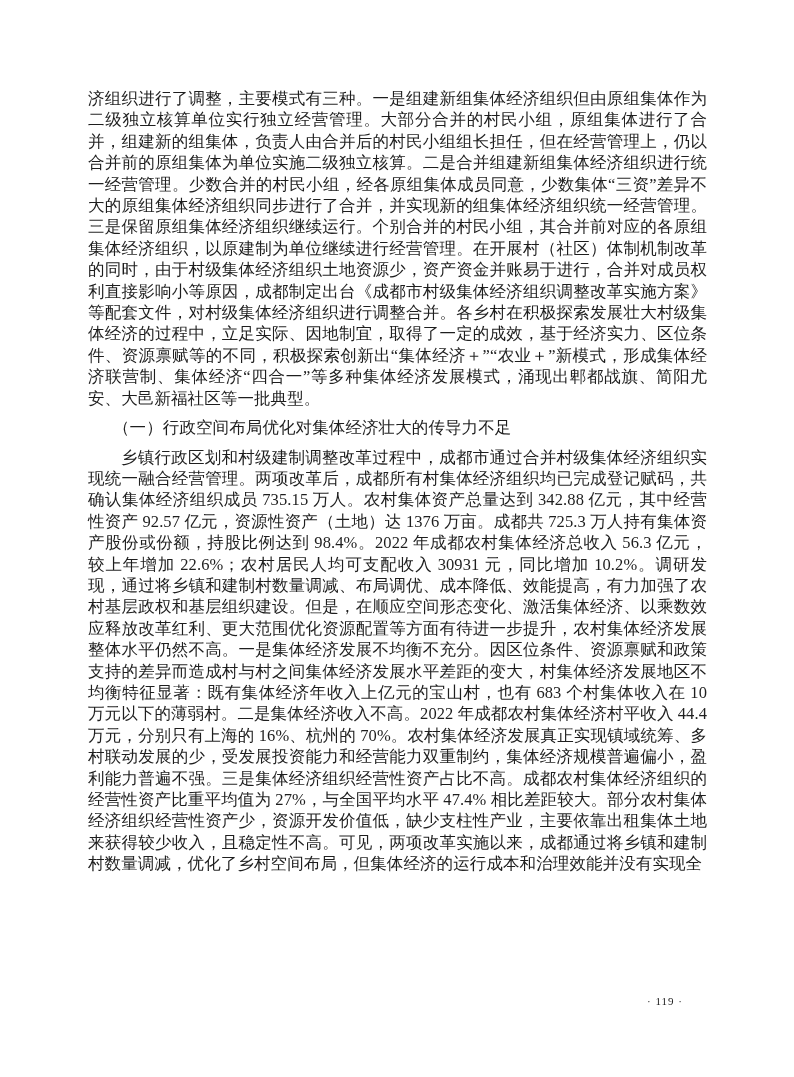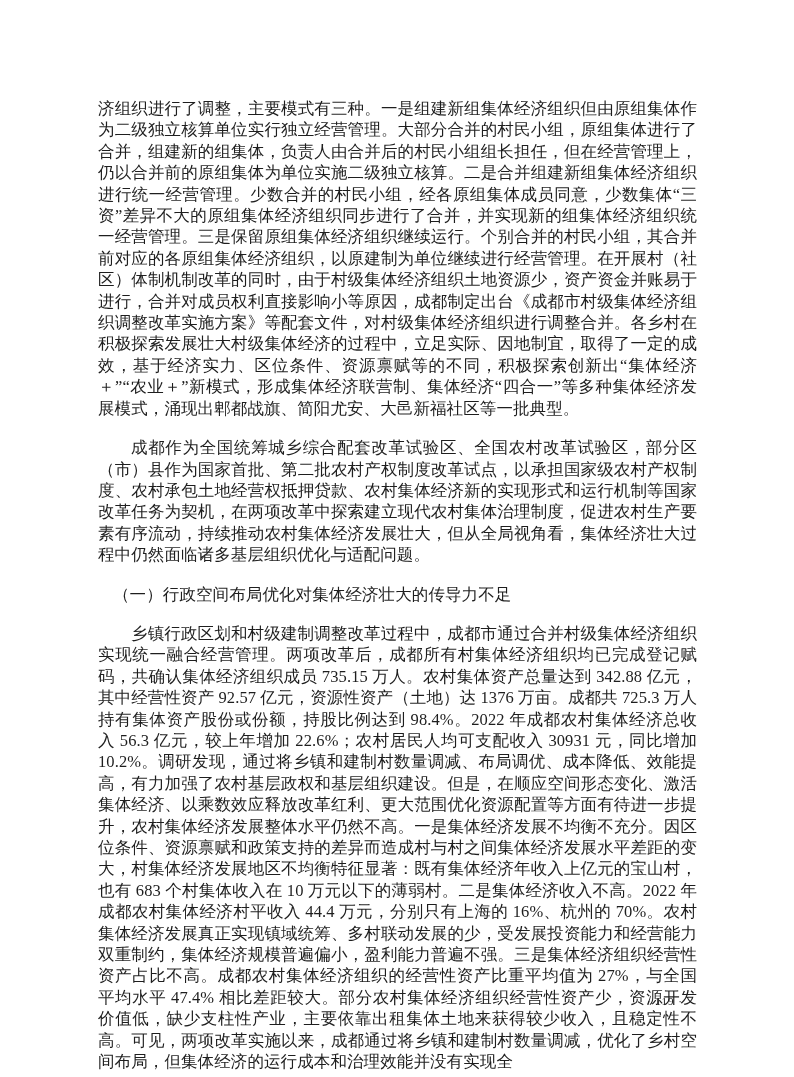--- a/index.html
+++ b/index.html
@@ -27,21 +27,21 @@
     left: 80px;
     top: 80px;
     width: 635px;
     font-size: 16.5px;
     line-height: 21.4px;
     text-align: justify;
     text-justify: inter-ideograph;
     letter-spacing: 0.1px;
   }
   .para {
-    margin: 18px;
+    margin: 8px;
     padding: 0;
   }
   .para.indent {
     text-indent: 2em;
   }
   .section-heading {
     font-family: "Liberation Sans", sans-serif;
     font-weight: 700;
     font-size: 16.5px;
     line-height: 22px;
@@ -66,18 +66,17 @@
     color: #1e1e1e;
     font-family: "Liberation Serif", serif;
   }
 </style>
 </head>
 <body>
 
 <div class="page">
   <div class="content">
     <p class="para">济组织进行了调整，主要模式有三种。一是组建新组集体经济组织但由原组集体作为二级独立核算单位实行独立经营管理。大部分合并的村民小组，原组集体进行了合并，组建新的组集体，负责人由合并后的村民小组组长担任，但在经营管理上，仍以合并前的原组集体为单位实施二级独立核算。二是合并组建新组集体经济组织进行统一经营管理。少数合并的村民小组，经各原组集体成员同意，少数集体“三资”差异不大的原组集体经济组织同步进行了合并，并实现新的组集体经济组织统一经营管理。三是保留原组集体经济组织继续运行。个别合并的村民小组，其合并前对应的各原组集体经济组织，以原建制为单位继续进行经营管理。在开展村（社区）体制机制改革的同时，由于村级集体经济组织土地资源少，资产资金并账易于进行，合并对成员权利直接影响小等原因，成都制定出台《成都市村级集体经济组织调整改革实施方案》等配套文件，对村级集体经济组织进行调整合并。各乡村在积极探索发展壮大村级集体经济的过程中，立足实际、因地制宜，取得了一定的成效，基于经济实力、区位条件、资源禀赋等的不同，积极探索创新出“集体经济＋”“农业＋”新模式，形成集体经济联营制、集体经济“四合一”等多种集体经济发展模式，涌现出郫都战旗、简阳尤安、大邑新福社区等一批典型。</p>
-    <p class="para indent">成都作为全国统筹城乡综合配套改革试验区、全国农村改革试验区，部分区（市）县作为国家首批、第二批农村产权制度改革试点，以承担国家级农村产权制度、农村承包土地经营权抵押贷款、农村集体经济新的实现形式和运行机制等国家改革任务为契机，在两项改革中探索建立现代农村集体治理制度，促进农村生产要素有序流动，持续推动农村集体经济发展壮大，但从全局视角看，集体经济壮大过程中仍然面临诸多基层组织优化与适配问题。</p>
     <p class="para subsection-heading">（一）行政空间布局优化对集体经济壮大的传导力不足</p>
     <p class="para indent">乡镇行政区划和村级建制调整改革过程中，成都市通过合并村级集体经济组织实现统一融合经营管理。两项改革后，成都所有村集体经济组织均已完成登记赋码，共确认集体经济组织成员 735.15 万人。农村集体资产总量达到 342.88 亿元，其中经营性资产 92.57 亿元，资源性资产（土地）达 1376 万亩。成都共 725.3 万人持有集体资产股份或份额，持股比例达到 98.4%。2022 年成都农村集体经济总收入 56.3 亿元，较上年增加 22.6%；农村居民人均可支配收入 30931 元，同比增加 10.2%。调研发现，通过将乡镇和建制村数量调减、布局调优、成本降低、效能提高，有力加强了农村基层政权和基层组织建设。但是，在顺应空间形态变化、激活集体经济、以乘数效应释放改革红利、更大范围优化资源配置等方面有待进一步提升，农村集体经济发展整体水平仍然不高。一是集体经济发展不均衡不充分。因区位条件、资源禀赋和政策支持的差异而造成村与村之间集体经济发展水平差距的变大，村集体经济发展地区不均衡特征显著：既有集体经济年收入上亿元的宝山村，也有 683 个村集体收入在 10 万元以下的薄弱村。二是集体经济收入不高。2022 年成都农村集体经济村平收入 44.4 万元，分别只有上海的 16%、杭州的 70%。农村集体经济发展真正实现镇域统筹、多村联动发展的少，受发展投资能力和经营能力双重制约，集体经济规模普遍偏小，盈利能力普遍不强。三是集体经济组织经营性资产占比不高。成都农村集体经济组织的经营性资产比重平均值为 27%，与全国平均水平 47.4% 相比差距较大。部分农村集体经济组织经营性资产少，资源开发价值低，缺少支柱性产业，主要依靠出租集体土地来获得较少收入，且稳定性不高。可见，两项改革实施以来，成都通过将乡镇和建制村数量调减，优化了乡村空间布局，但集体经济的运行成本和治理效能并没有实现全</p>
   </div>
   <div class="page-number">· 119 ·</div>
 </div>
 
 </body></html>

